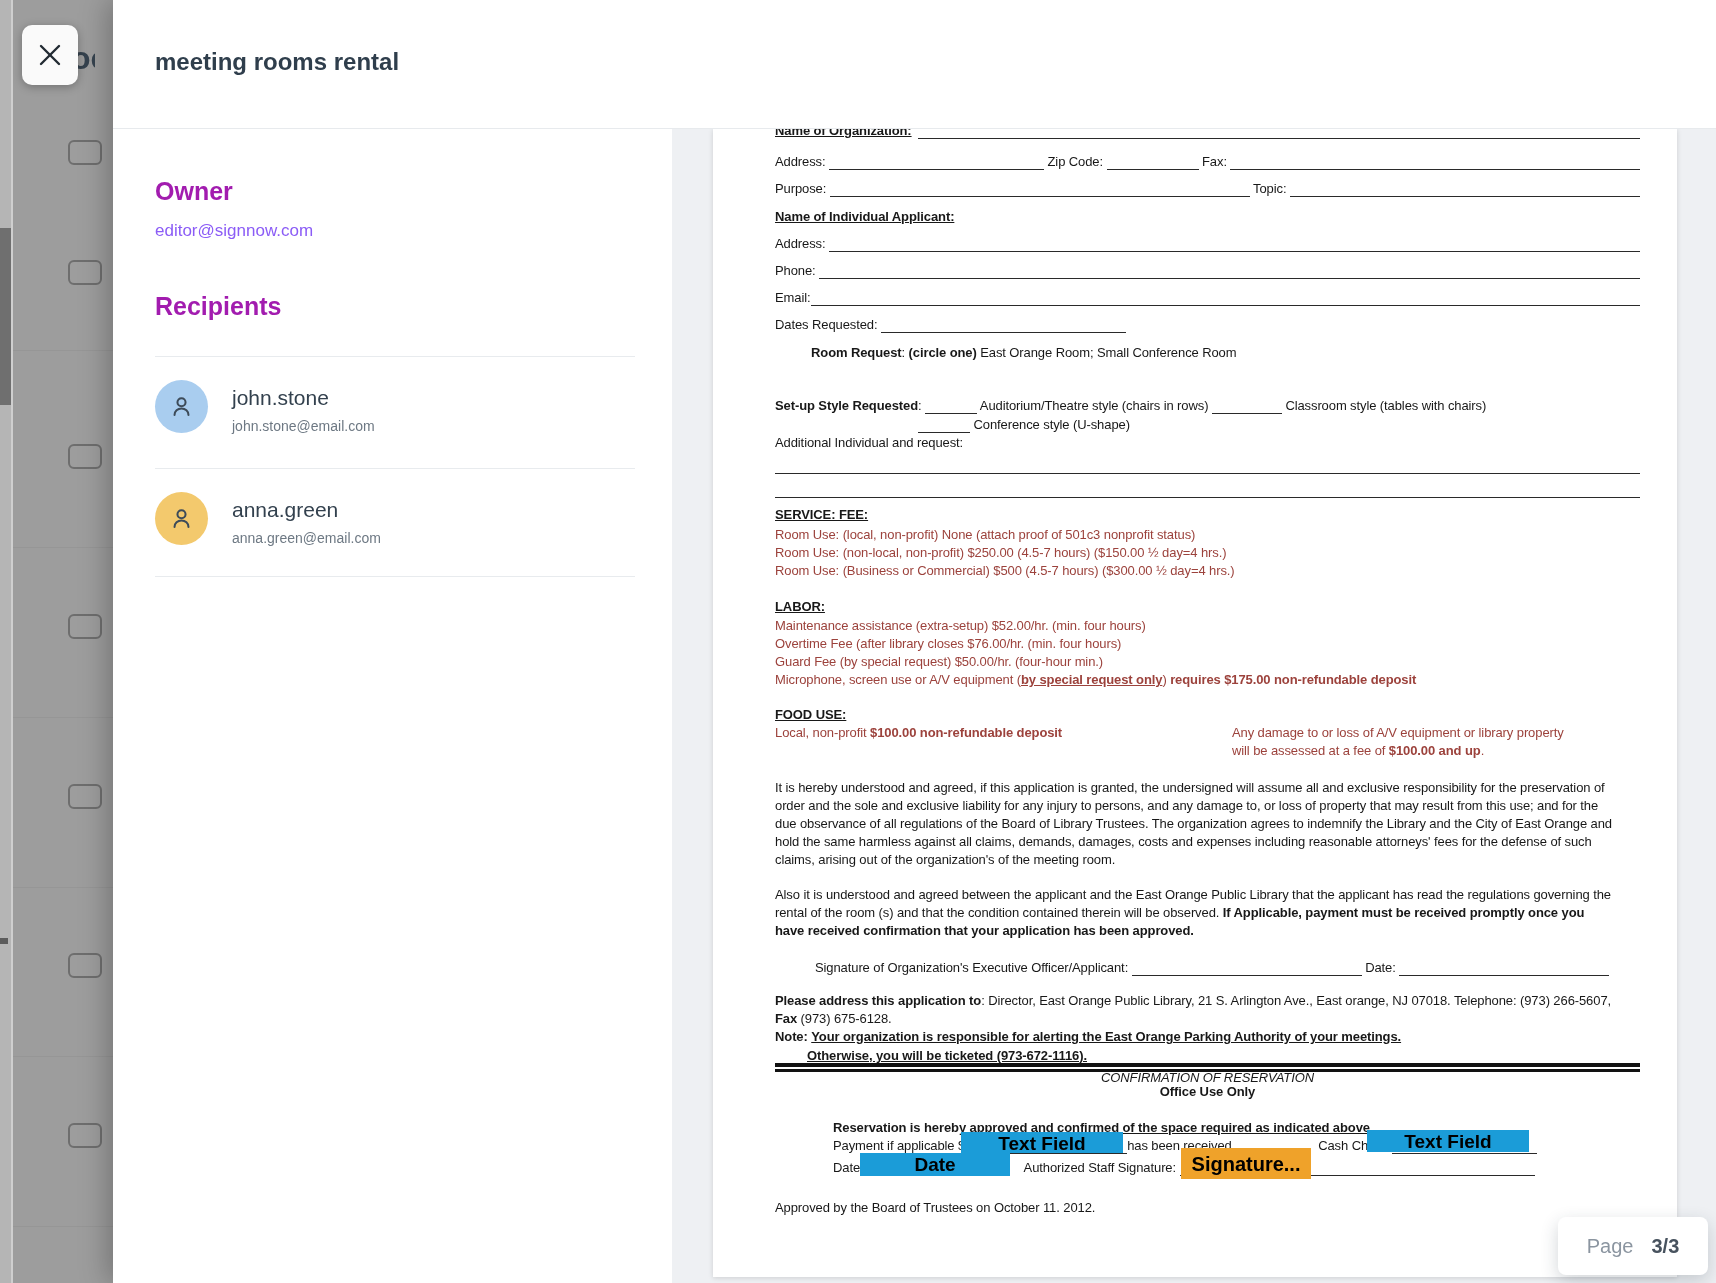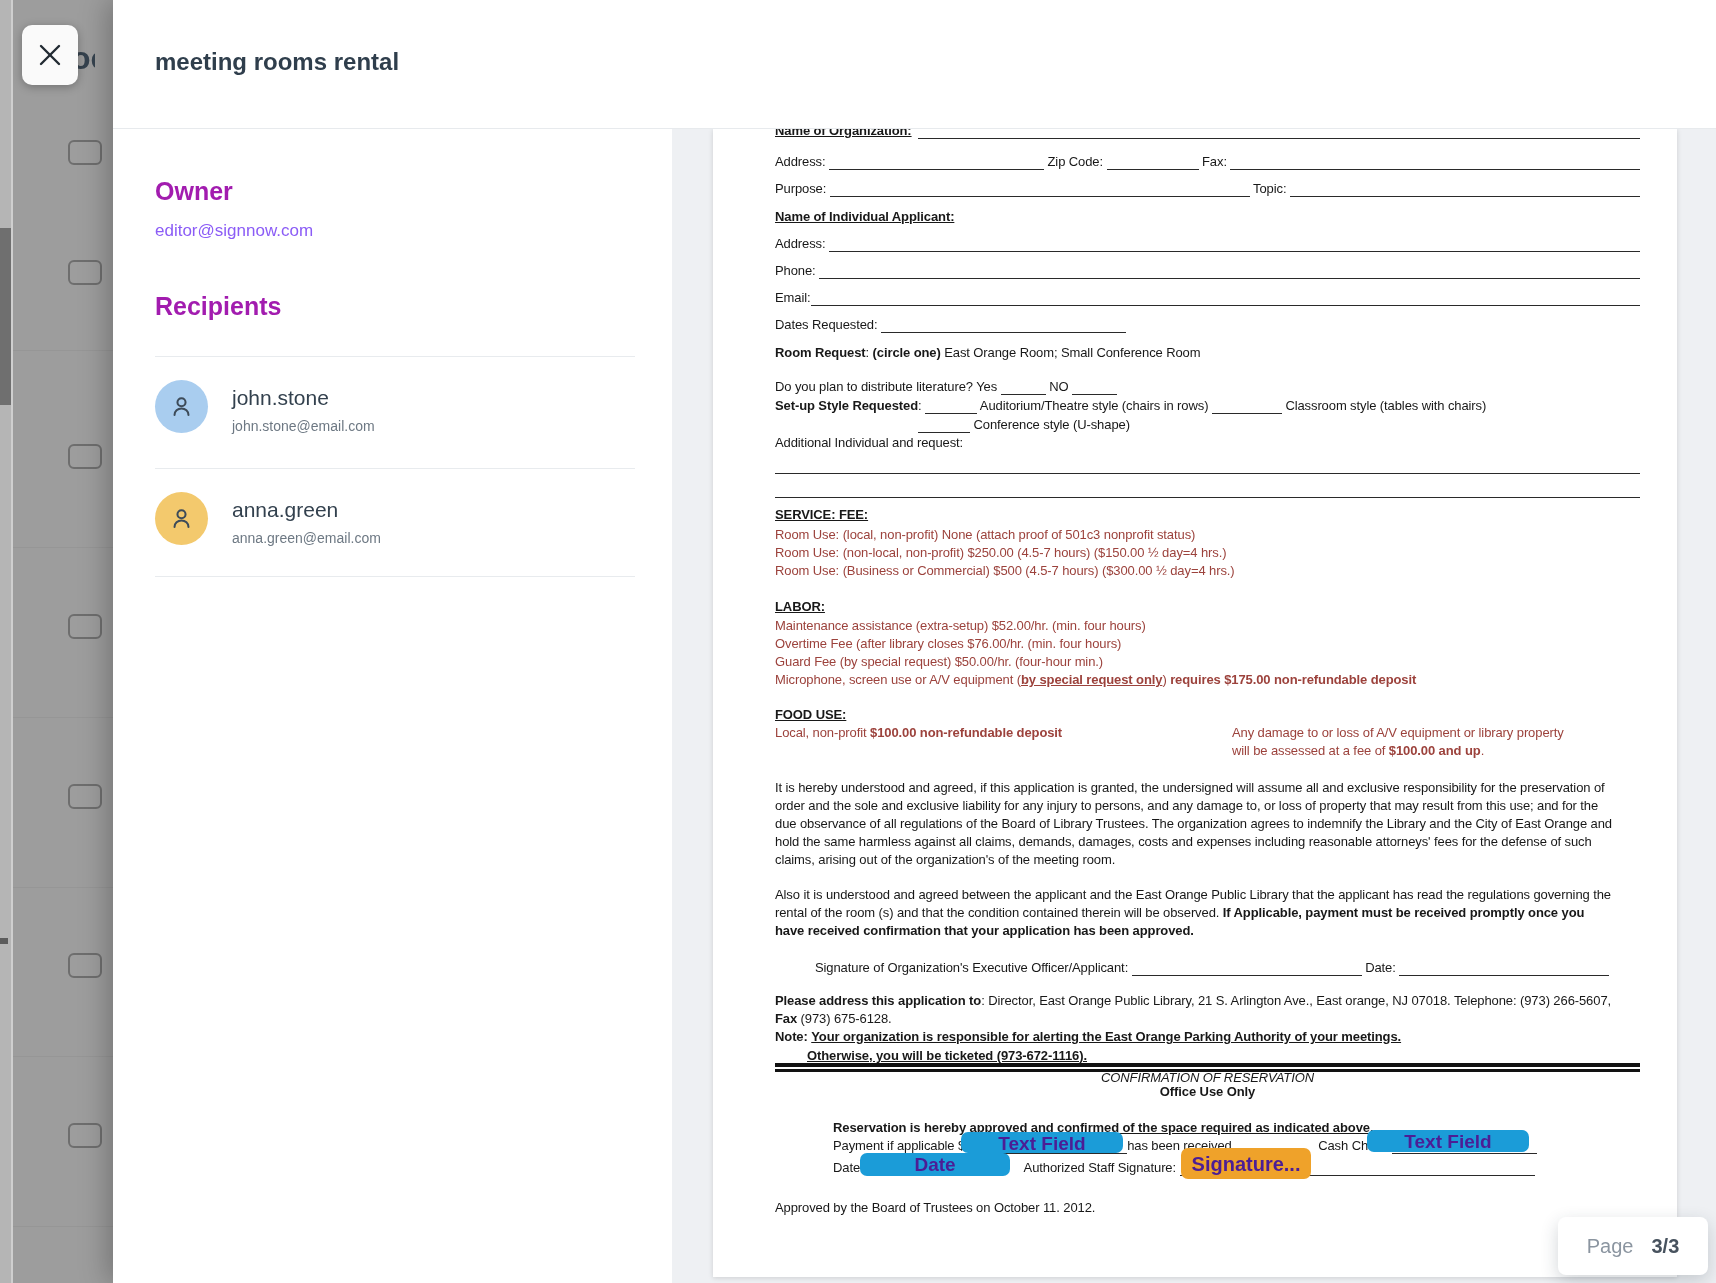--- a/index.html
+++ b/index.html
@@ -51,21 +51,21 @@
   .dline>span{flex-shrink:0;}
   .dline.c{justify-content:center;}
   .b{font-weight:700;}
   .u{text-decoration:underline;}
   .r{color:#9c423c;}
   .fl{border-bottom:1.4px solid #2a2a2a;height:14px;}
 
   .dbar{position:absolute;left:62px;right:37px;height:9px;box-sizing:border-box;
         border-top:4px solid #121212;border-bottom:3px solid #121212;}
 
-  .ffield{position:absolute;color:#4c1d95;font-weight:700;text-align:center;overflow:hidden;box-sizing:border-box;border-radius:7px;}
+  .ffield{position:absolute;color:#000000;font-weight:700;text-align:center;overflow:hidden;box-sizing:border-box;}
   .ffield span{display:block;font-size:19px;line-height:27px;margin-top:-2px;letter-spacing:0;}
   .ffield.signature span{font-size:20px;line-height:30px;margin-top:1px;}
 
   
   .pager{position:absolute;right:8px;bottom:8px;width:150px;height:58px;background:#fff;border-radius:8px;
          box-shadow:0 6px 18px rgba(31,45,61,.2);display:flex;align-items:center;justify-content:center;
          gap:18px;font-size:20px;text-align:center;}
   .pg-label{color:#8b95a0;}
   .pg-val{color:#47525e;font-weight:700;}
 </style>
@@ -149,22 +149,21 @@
       <section class="docarea">
         <div class="page">
             <div class="dline" style="top: -7px;"><span class="b u">Name of Organization:</span><span style="width: 6px;"></span><span class="fl" style="flex: 1 1 0%;"></span></div>
             <div class="dline" style="top: 24px;"><span class="">Address: </span><span class="fl" style="width: 215px;"></span><span class=""> Zip Code: </span><span class="fl" style="width: 92px;"></span><span class=""> Fax: </span><span class="fl" style="flex: 1 1 0%;"></span></div>
             <div class="dline" style="top: 51px;"><span class="">Purpose: </span><span class="fl" style="width: 420px;"></span><span class=""> Topic: </span><span class="fl" style="flex: 1 1 0%;"></span></div>
             <div class="dline" style="top: 79px;"><span class="b u">Name of Individual Applicant:</span></div>
             <div class="dline" style="top: 106px;"><span class="">Address: </span><span class="fl" style="flex: 1 1 0%;"></span></div>
             <div class="dline" style="top: 133px;"><span class="">Phone: </span><span class="fl" style="flex: 1 1 0%;"></span></div>
             <div class="dline" style="top: 160px;"><span class="">Email:</span><span class="fl" style="flex: 1 1 0%;"></span></div>
             <div class="dline" style="top: 187px;"><span class="">Dates Requested: </span><span class="fl" style="width: 245px;"></span></div>
-            <div class="dline" style="top: 215px;"><span class="b">Room Request</span><span class="">: </span><span class="b">(circle one)</span><span class=""> East Orange Room; Small Conference Room</span></div>
-            <div class="dline" style="top: 249px;"><span class="">Do you plan to distribute literature? Yes </span><span class="fl" style="width: 45px;"></span><span class=""> NO </span><span class="fl" style="width: 45px;"></span></div>
+            <div class="dline" style="top: 215px; margin-left: 36px;"><span class="b">Room Request</span><span class="">: </span><span class="b">(circle one)</span><span class=""> East Orange Room; Small Conference Room</span></div>
             <div class="dline" style="top: 268px;"><span class="b">Set-up Style Requested</span><span class="">: </span><span class="fl" style="width: 52px;"></span><span class=""> Auditorium/Theatre style (chairs in rows) </span><span class="fl" style="width: 70px;"></span><span class=""> Classroom style (tables with chairs)</span></div>
             <div class="dline" style="top: 287px; left: 205px;"><span class="fl" style="width: 52px;"></span><span class=""> Conference style (U-shape)</span></div>
             <div class="dline" style="top: 305px;"><span class="">Additional Individual and request:</span></div>
             <div class="dline" style="top: 330px;"><span class="fl" style="flex: 1 1 0%;"></span></div>
             <div class="dline" style="top: 354px;"><span class="fl" style="flex: 1 1 0%;"></span></div>
             <div class="dline" style="top: 377px;"><span class="b u">SERVICE: FEE:</span></div>
             <div class="dline" style="top: 397px;"><span class="r">Room Use: (local, non-profit) None (attach proof of 501c3 nonprofit status)</span></div>
             <div class="dline" style="top: 415px;"><span class="r">Room Use: (non-local, non-profit) $250.00 (4.5-7 hours) ($150.00 ½ day=4 hrs.)</span></div>
             <div class="dline" style="top: 433px;"><span class="r">Room Use: (Business or Commercial) $500 (4.5-7 hours) ($300.00 ½ day=4 hrs.)</span></div>
             <div class="dline" style="top: 469px;"><span class="b u">LABOR:</span></div>

